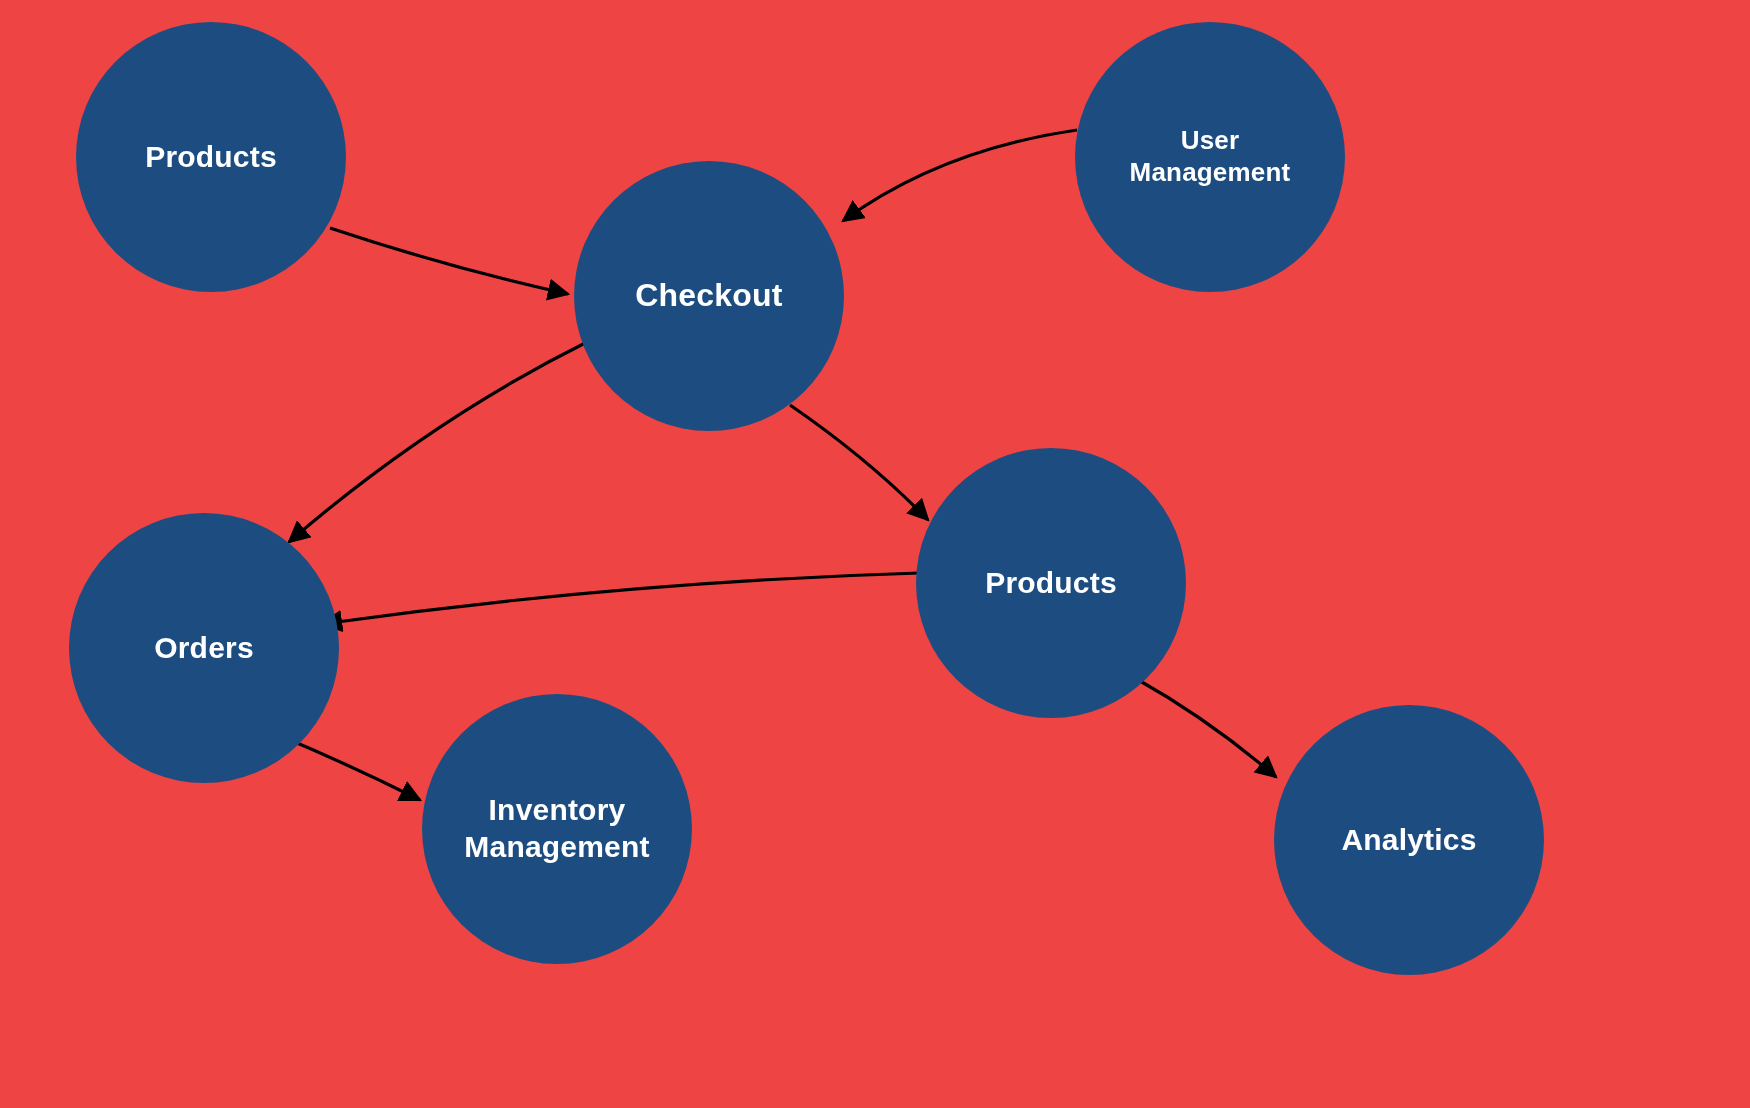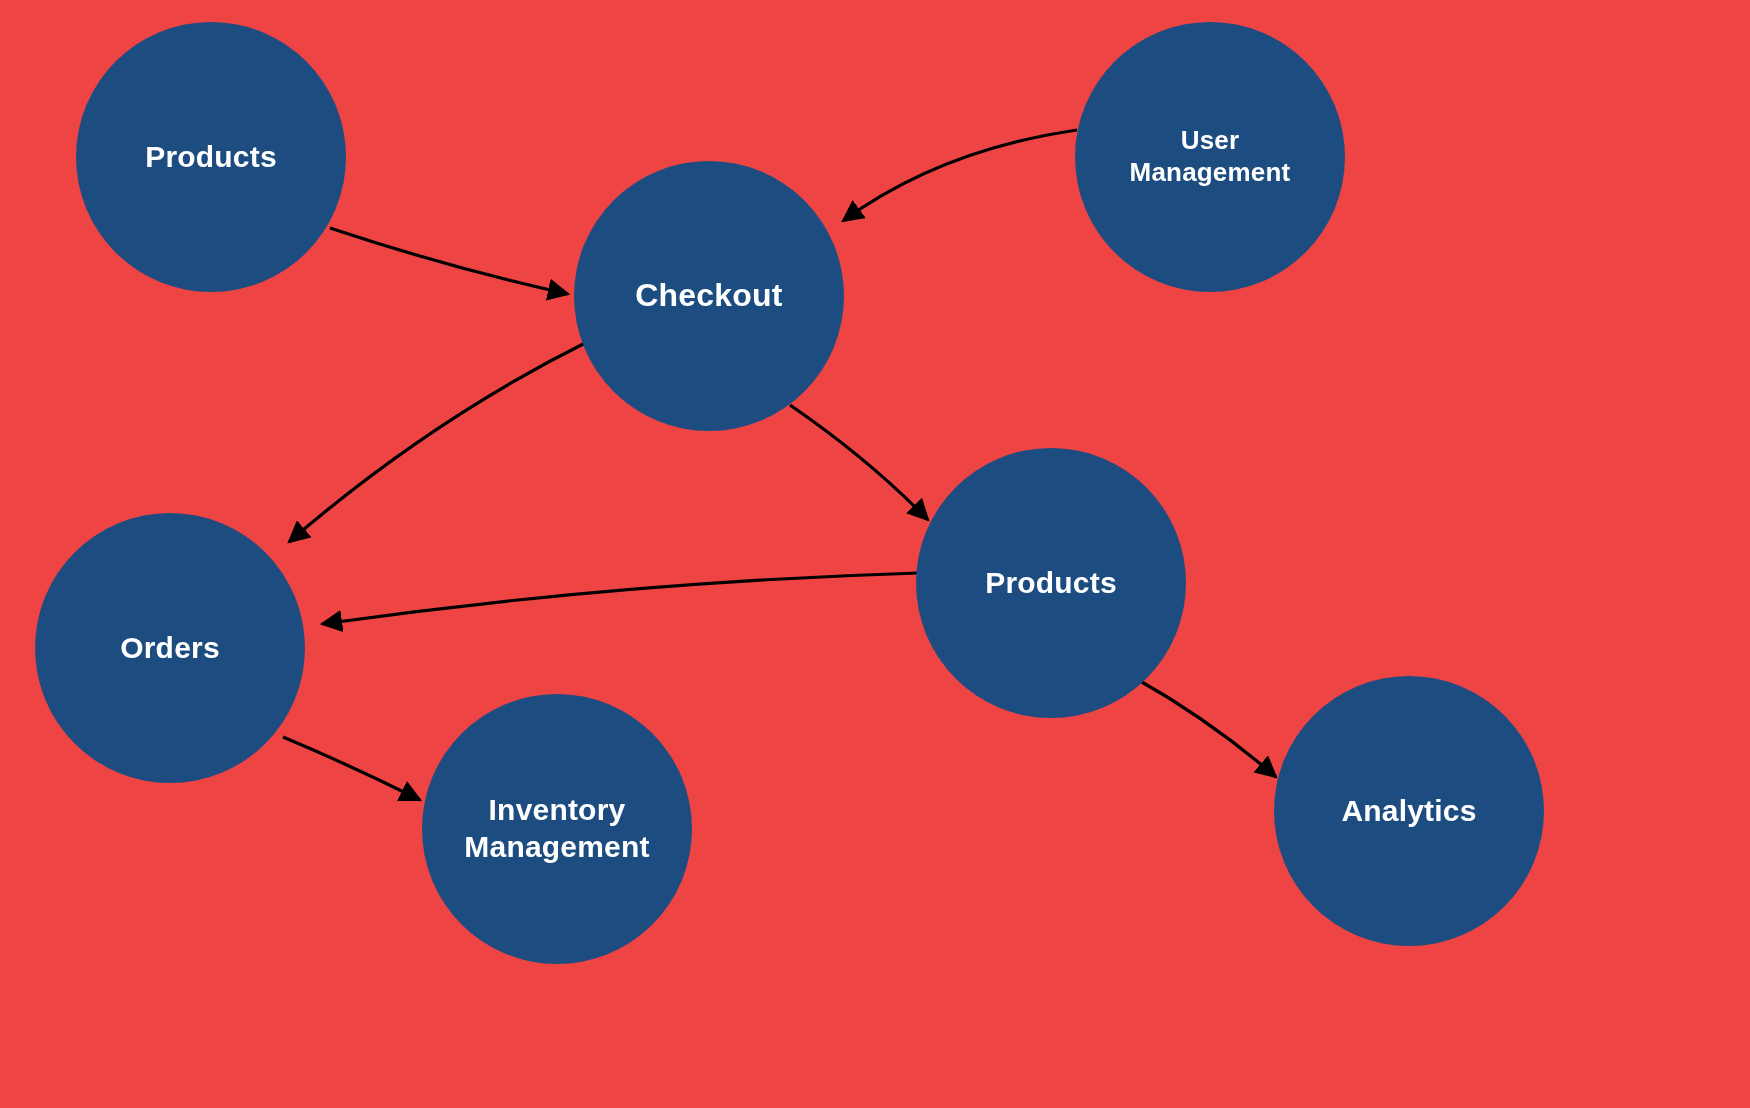--- a/index.html
+++ b/index.html
@@ -68,28 +68,28 @@
       <div class="node" style="left: 76px; top: 22px; width: 270px; height: 270px; background: rgb(29, 77, 128);">
         <span class="node-label" style="font-size: 30px; color: rgb(255, 255, 255);">Products</span>
       </div>
       <div class="node" style="left: 574px; top: 161px; width: 270px; height: 270px; background: rgb(29, 77, 128);">
         <span class="node-label" style="font-size: 32px; color: rgb(255, 255, 255);">Checkout</span>
       </div>
       <div class="node" style="left: 1075px; top: 22px; width: 270px; height: 270px; background: rgb(29, 77, 128);">
         <span class="node-label" style="font-size: 26px; color: rgb(255, 255, 255);">User
 Management</span>
       </div>
-      <div class="node" style="left: 35px; top: 513px; width: 270px; height: 270px; background: rgb(29, 77, 128);">
+      <div class="node" style="left: 69px; top: 513px; width: 270px; height: 270px; background: rgb(29, 77, 128);">
         <span class="node-label" style="font-size: 30px; color: rgb(255, 255, 255);">Orders</span>
       </div>
       <div class="node" style="left: 916px; top: 448px; width: 270px; height: 270px; background: rgb(29, 77, 128);">
         <span class="node-label" style="font-size: 30px; color: rgb(255, 255, 255);">Products</span>
       </div>
       <div class="node" style="left: 422px; top: 694px; width: 270px; height: 270px; background: rgb(29, 77, 128);">
         <span class="node-label" style="font-size: 30px; color: rgb(255, 255, 255);">Inventory
 Management</span>
       </div>
-      <div class="node" style="left: 1274px; top: 676px; width: 270px; height: 270px; background: rgb(29, 77, 128);">
+      <div class="node" style="left: 1274px; top: 705px; width: 270px; height: 270px; background: rgb(29, 77, 128);">
         <span class="node-label" style="font-size: 30px; color: rgb(255, 255, 255);">Analytics</span>
       </div>
     </div>
 
 </div>
 
 </body></html>

